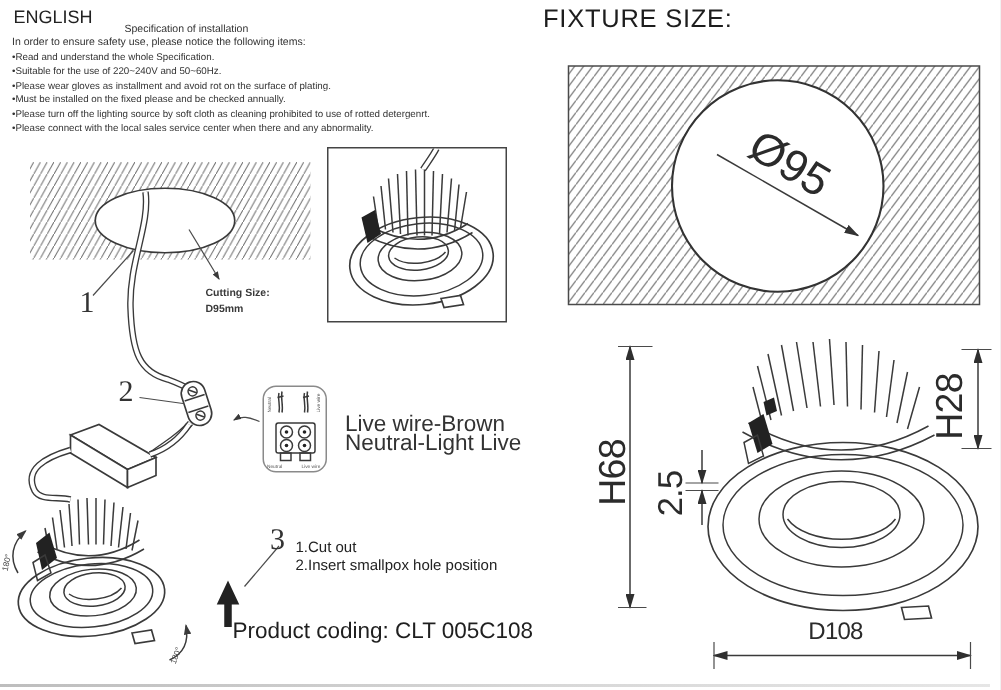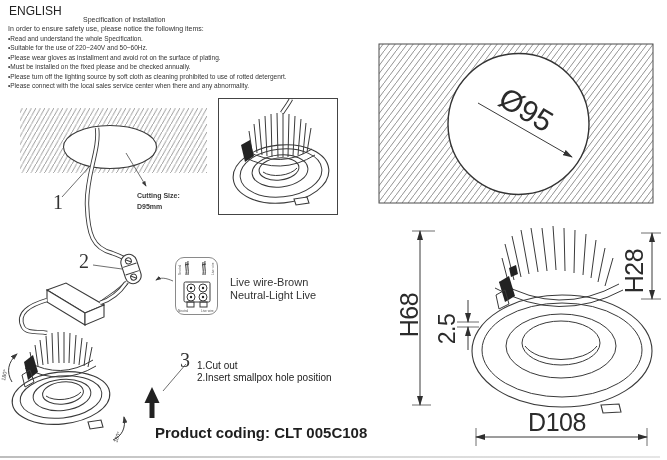--- a/index.html
+++ b/index.html
@@ -10,25 +10,25 @@
   .abs{position:absolute;}
   .nw{white-space:nowrap;}
   
   .lang-head{left:9px;top:4px;font-size:12px;font-weight:400;color:#222;}
   .spec-title{left:83px;top:16px;font-size:7px;color:#333;}
   .intro{left:8px;top:25px;font-size:7px;color:#333;}
   .bullets{left:8px;top:34px;font-size:6.5px;line-height:9.4px;color:#333;}
   .fs-head{left:362px;top:3px;font-size:17px;letter-spacing:.5px;color:#1d1d1d;}
   .callout{font-family:"Liberation Serif",serif;font-size:20px;color:#333;}
   .cutting{left:137px;top:190px;font-size:7px;font-weight:600;line-height:11px;color:#3a3a3a;}
-  .wire-note{left:230px;top:276px;font-size:11px;line-height:13px;color:#333;}
+  .wire-note{left:230px;top:276px;font-size:15px;line-height:13px;color:#333;}
   .steps{left:197px;top:360px;font-size:10px;line-height:11.8px;color:#222;}
-  .prod{left:155px;top:424px;font-size:15px;color:#1f1f1f;font-weight:bold;}
+  .prod{left:155px;top:412px;font-size:15px;color:#1f1f1f;}
   .dim-label{font-size:25px;letter-spacing:-0.5px;color:#2b2b2b;transform:translate(-50%,-50%) rotate(-90deg);}
-  .dim-label-h{font-size:25px;letter-spacing:-0.5px;color:#2b2b2b;transform:translate(-50%,-50%);}
+  .dim-label-h{font-size:16px;letter-spacing:-0.5px;color:#2b2b2b;transform:translate(-50%,-50%);}
   .dia-label{font-size:30px;color:#2b2b2b;transform:translate(-50%,-50%) rotate(31deg);}
   
   svg .ln{stroke:#3a3a3a;stroke-width:1;fill:none;}
   svg .ln2{stroke:#3a3a3a;stroke-width:1.1;fill:none;}
   svg .thin{stroke:#4a4a4a;stroke-width:.8;fill:none;}
   svg .wh{fill:#ffffff;stroke:#3a3a3a;stroke-width:1.1;}
   svg .dark{fill:#222222;stroke:none;}
   svg .cable-out{stroke:#3a3a3a;stroke-width:4.4;fill:none;}
   svg .cable-in{stroke:#ffffff;stroke-width:2.6;fill:none;}
   svg .tinytxt{font-family:"Liberation Sans",sans-serif;font-size:3.2px;fill:#555;stroke:none;}
@@ -264,20 +264,21 @@
   <div class="abs nw spec-title">Specification of installation</div>
   <div class="abs nw intro">In order to ensure safety use, please notice the following items:</div>
   <div class="abs bullets">
     <div class="nw">•Read and understand the whole Specification.</div>
     <div class="nw">•Suitable for the use of 220~240V and 50~60Hz.</div>
     <div class="nw">•Please wear gloves as installment and avoid rot on the surface of plating.</div>
     <div class="nw">•Must be installed on the fixed please and be checked annually.</div>
     <div class="nw">•Please turn off the lighting source by soft cloth as cleaning prohibited to use of rotted detergenrt.</div>
     <div class="nw">•Please connect with the local sales service center when there and any abnormality.</div>
   </div>
+  <div class="abs nw fs-head">FIXTURE SIZE:</div>
 
   <div class="abs nw callout" style="left:53px;top:191px;">1</div>
   <div class="abs nw callout" style="left:79px;top:250px;">2</div>
   <div class="abs nw callout" style="left:180px;top:349px;">3</div>
 
   <div class="abs cutting">
     <div class="nw">Cutting Size:</div>
     <div class="nw">D95mm</div>
   </div>
 

